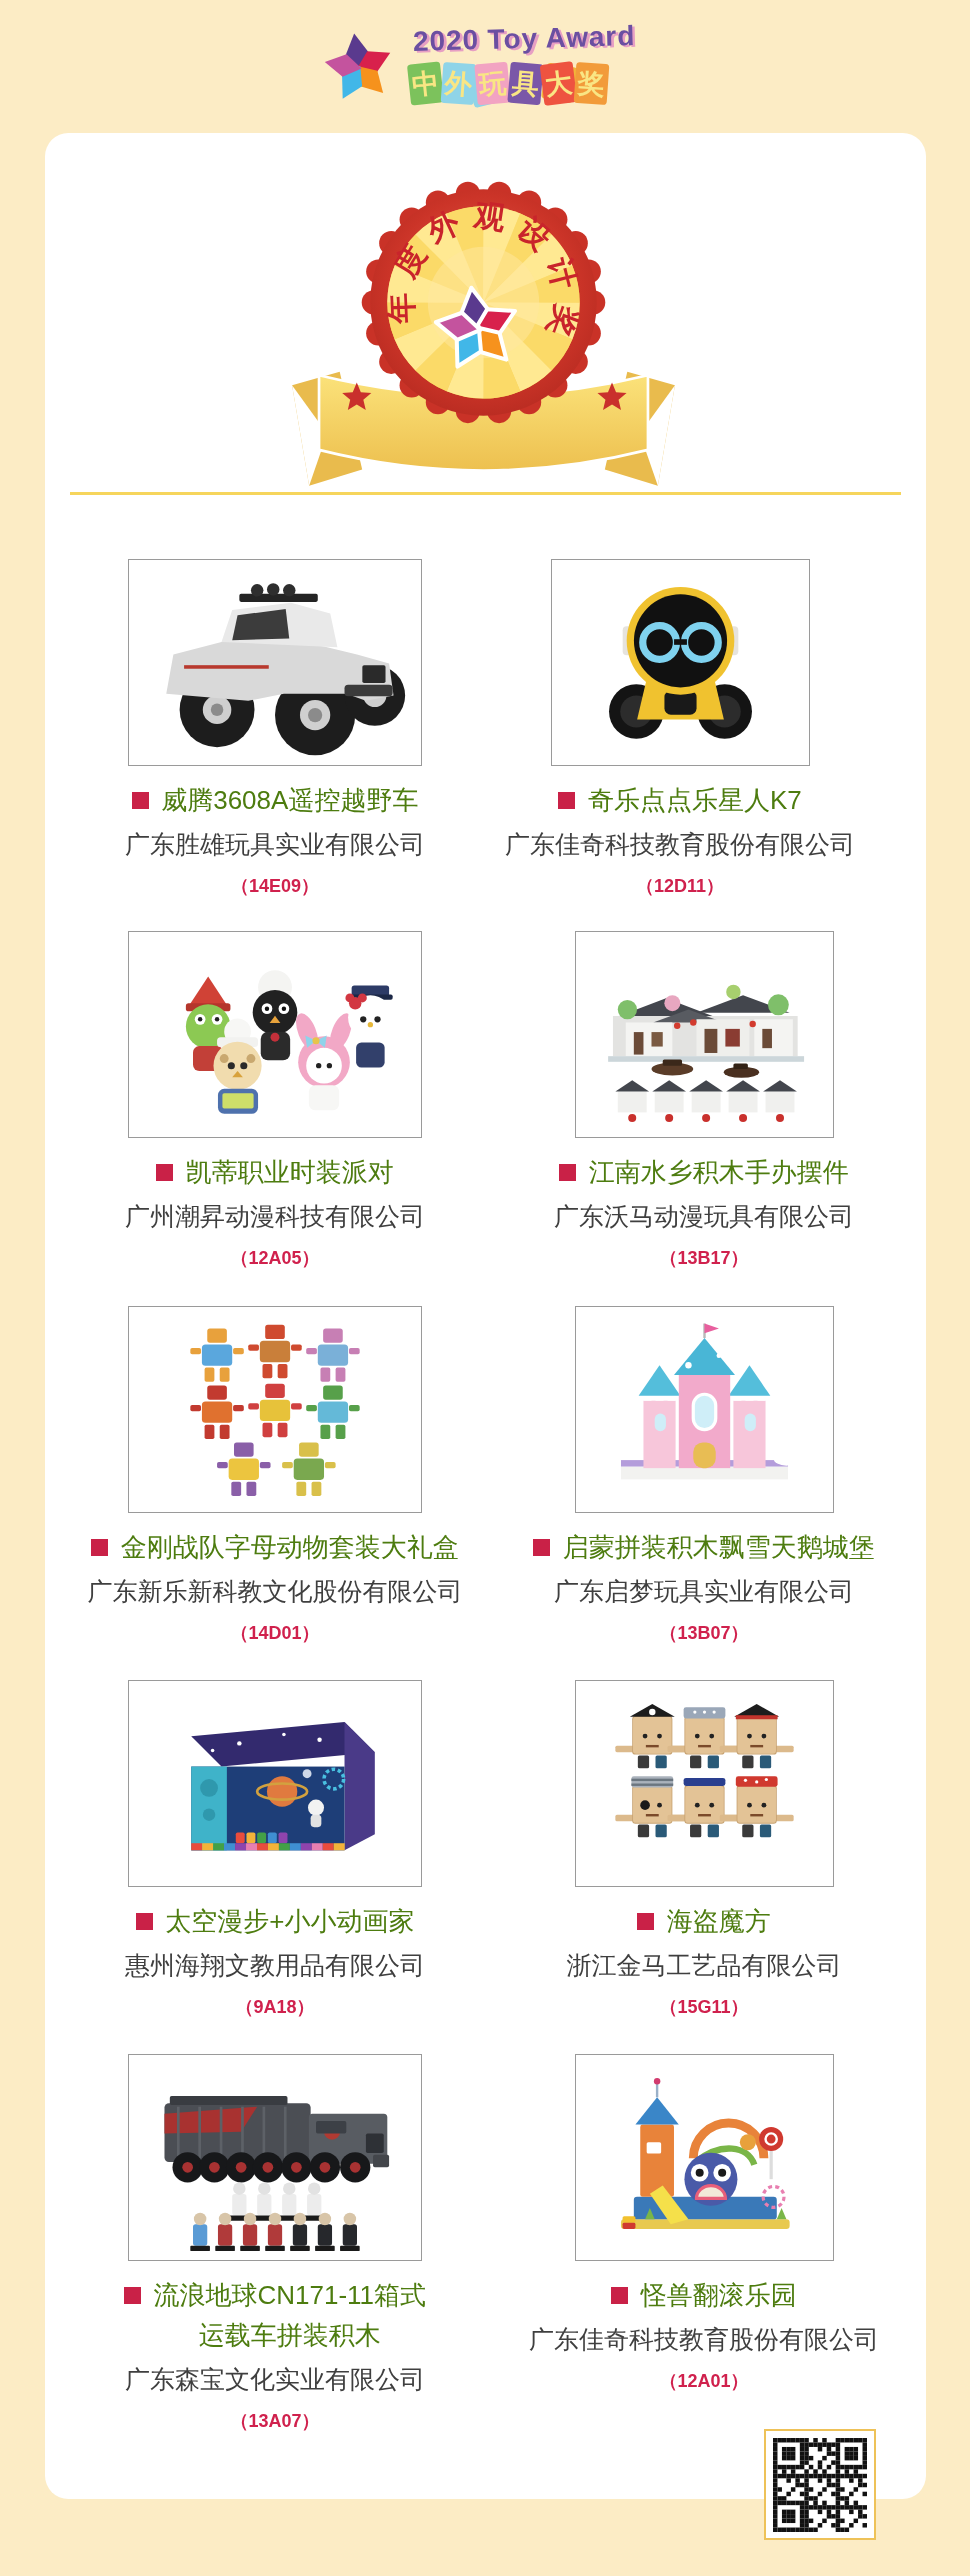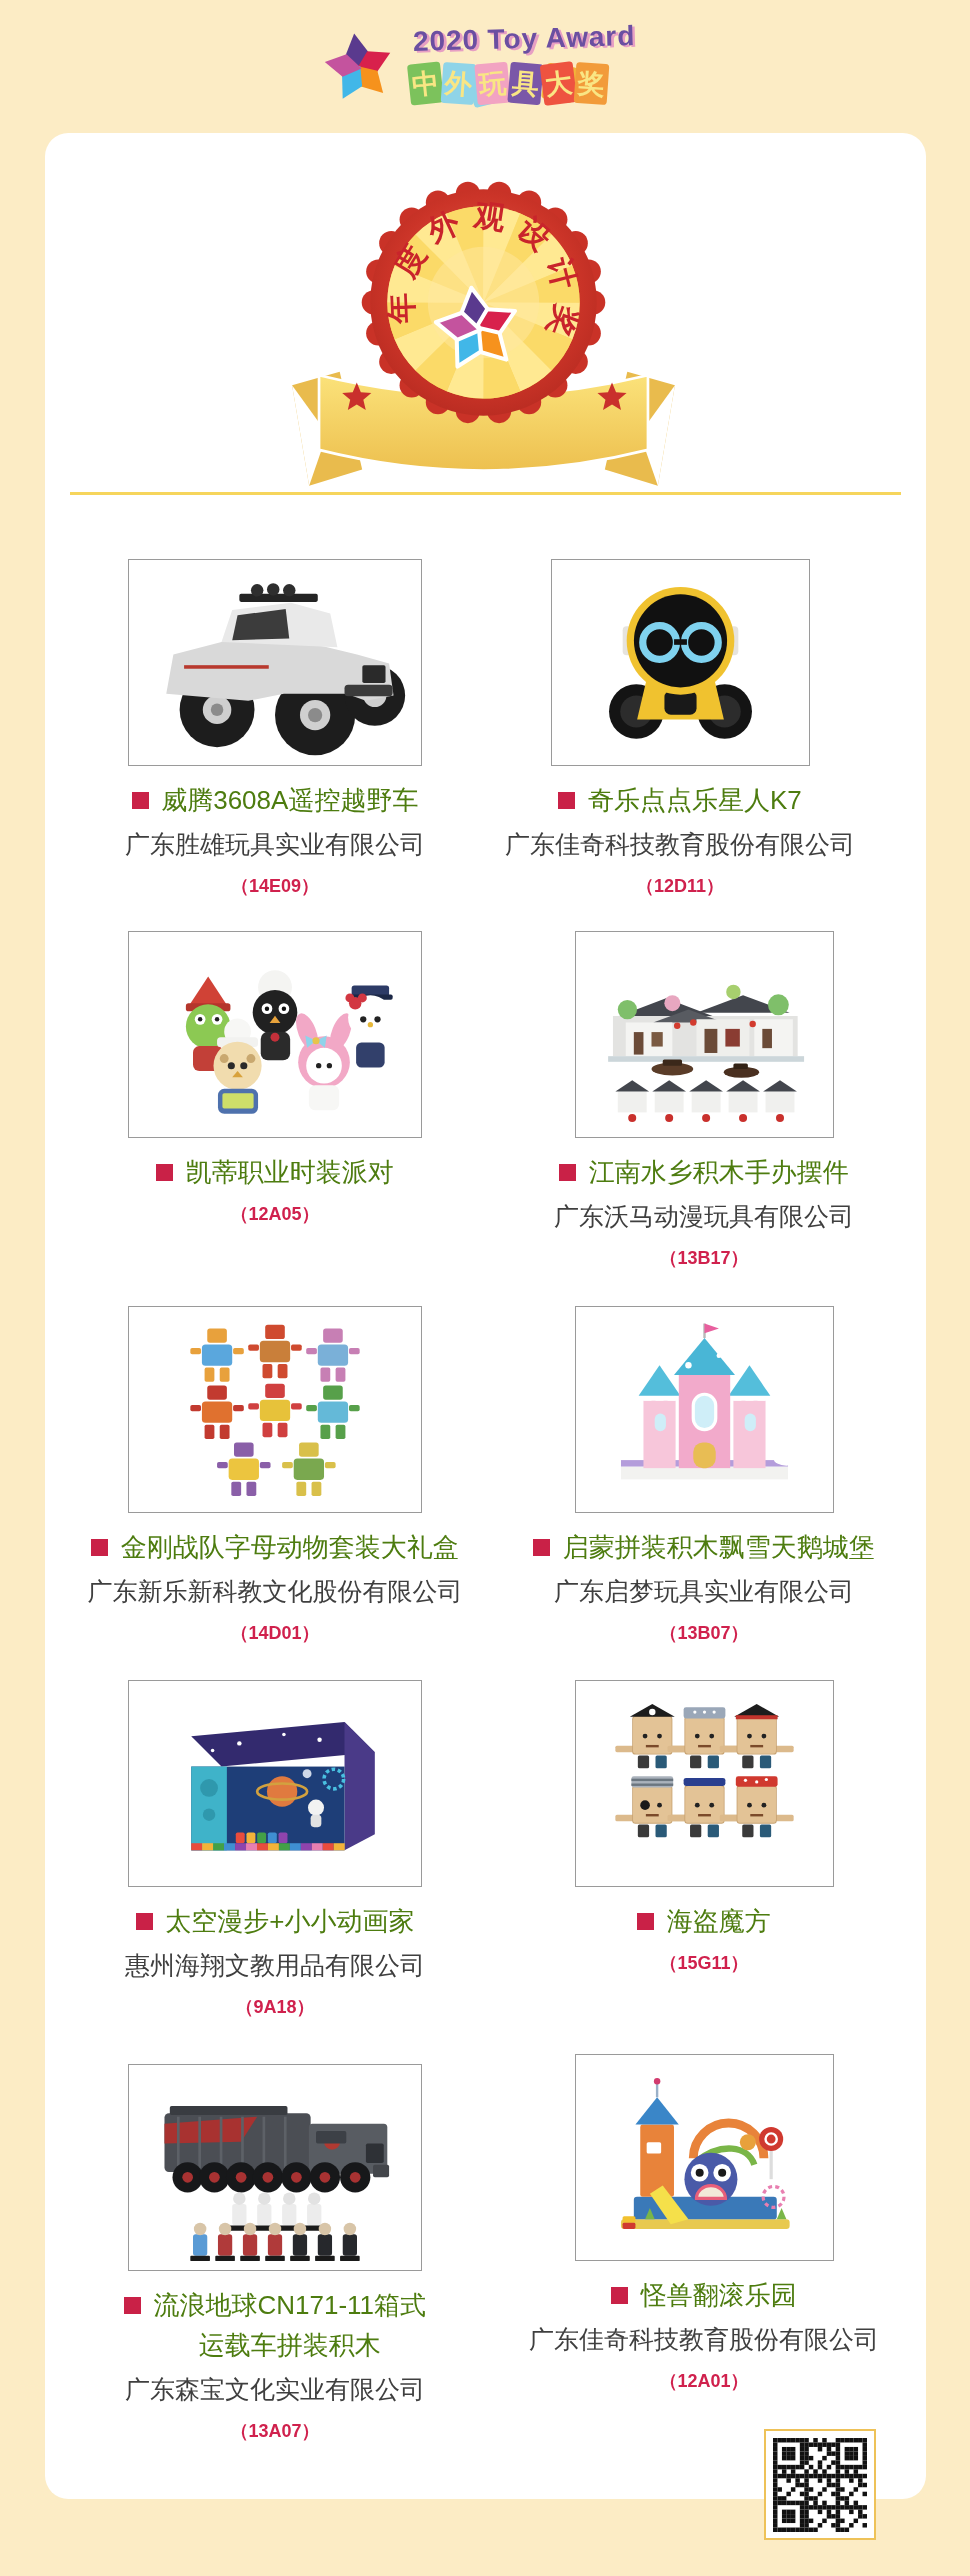--- a/index.html
+++ b/index.html
@@ -296,20 +296,21 @@
             <circle cx="267" cy="104" r="3" fill="#e8b93a"></circle>
             <rect x="251" y="124" width="32" height="28" fill="#32406b" rx="6"></rect>
           </svg>
     </div>
     <div class="name-row">
       <span class="bullet"></span>
       <span class="name-lines">
             <div class="name-line">凯蒂职业时装派对</div>
           </span>
     </div>
+    <div class="company">广州潮昇动漫科技有限公司</div>
     <div class="code">（12A05）</div>
   </div>
       <div class="cell col1" style="left: 484px; top: 931px;">
     <div class="photo-frame">
       <svg class="photo" viewBox="0 0 320 230" preserveAspectRatio="xMidYMid meet">
             <rect x="46" y="92" width="230" height="50" fill="#e3e3e1"></rect>
             <polygon points="54,92 112,70 170,92" fill="#43464d"></polygon>
             <polygon points="150,88 208,66 266,88" fill="#43464d"></polygon>
             <polygon points="96,100 140,84 184,100" fill="#585b61"></polygon>
             <rect x="62" y="100" width="58" height="42" fill="#f4f4f2"></rect>
@@ -582,23 +583,24 @@
             <circle cx="225" cy="113" r="2" fill="#fff"></circle>
             <circle cx="237" cy="110" r="2" fill="#fff"></circle>
           </svg>
     </div>
     <div class="name-row">
       <span class="bullet"></span>
       <span class="name-lines">
             <div class="name-line">海盗魔方</div>
           </span>
     </div>
+    <div class="company">浙江金马工艺品有限公司</div>
     <div class="code">（15G11）</div>
   </div>
-      <div class="cell col0" style="left: 55px; top: 2054px; margin-top: 10px;">
+      <div class="cell col0" style="left: 55px; top: 2054px;">
     <div class="photo-frame">
       <svg class="photo" viewBox="0 0 320 230" preserveAspectRatio="xMidYMid meet">
             <rect x="36" y="54" width="164" height="66" fill="#4b4e54" rx="5"></rect>
             <polygon points="36,66 140,58 122,86 36,88" fill="#a83230"></polygon>
             <rect x="42" y="46" width="132" height="10" fill="#393c41" rx="2"></rect>
             <rect x="50" y="58" width="3" height="58" fill="#5d6167"></rect>
             <rect x="74" y="58" width="3" height="58" fill="#5d6167"></rect>
             <rect x="98" y="58" width="3" height="58" fill="#5d6167"></rect>
             <rect x="122" y="58" width="3" height="58" fill="#5d6167"></rect>
             <rect x="146" y="58" width="3" height="58" fill="#5d6167"></rect>

